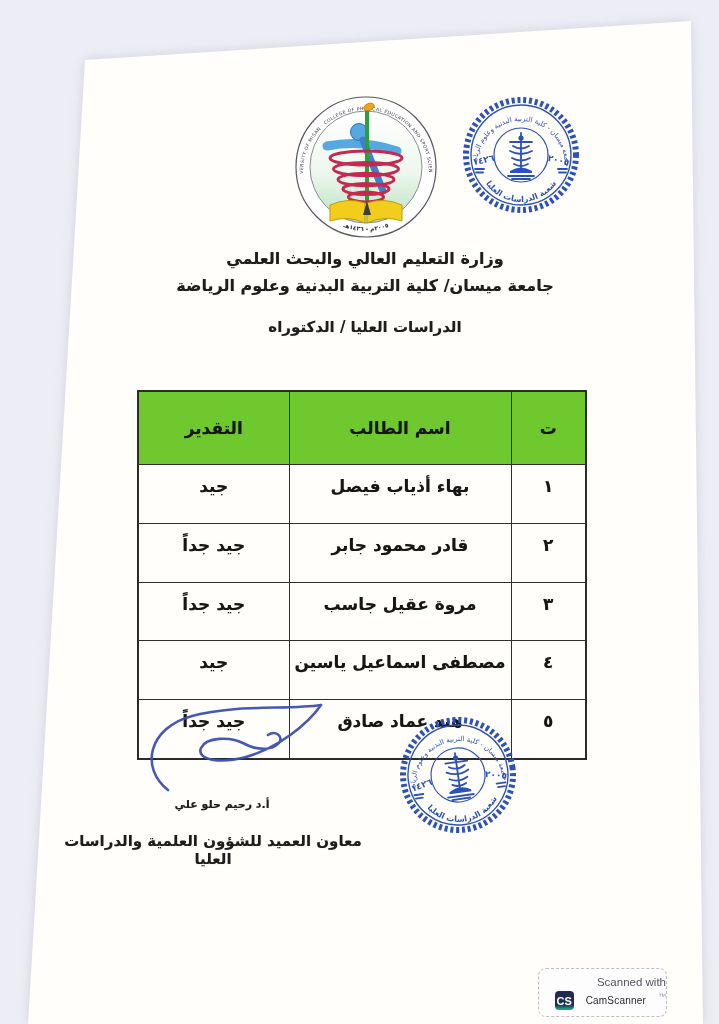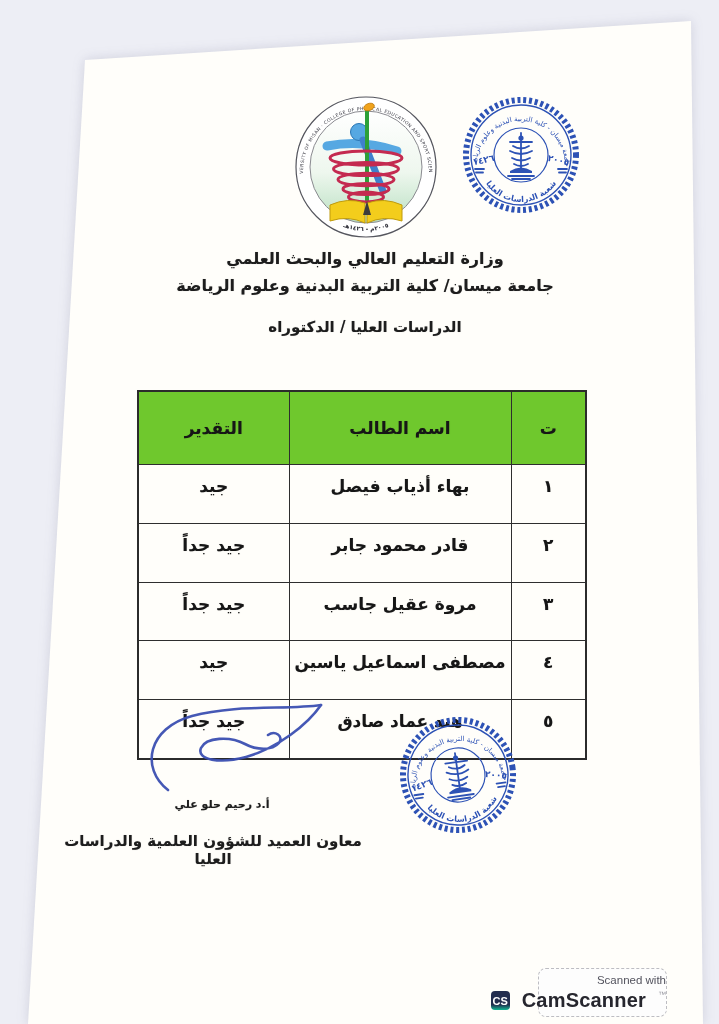--- a/index.html
+++ b/index.html
@@ -37,21 +37,21 @@
   
   .cs-badge{position:absolute;left:538px;top:968px;width:129px;height:49px;
     background:#fdfdfd;border:1.5px dashed #bdbdc2;border-radius:8px;
     display:flex;flex-direction:column;align-items:flex-end;justify-content:center;
     font-family:"Liberation Sans",sans-serif;box-sizing:border-box;}
   .cs-line1{font-size:11.5px;color:#53535e;line-height:14px;}
   .cs-row{display:flex;align-items:center;gap:12px;margin-top:2px;}
   .cs-logo{width:19px;height:19px;border-radius:4px;color:#fff;font-size:11px;
     font-weight:bold;display:flex;align-items:center;justify-content:center;
     background:linear-gradient(180deg,#222d4e 0%,#222d4e 72%,#12b894 100%);}
-  .cs-app{font-size:20px;font-weight:bold;color:#26262e;letter-spacing:0.2px;}
+  .cs-app{font-size:10px;font-weight:normal;color:#26262e;letter-spacing:0.2px;}
   .cs-tm{font-size:8px;color:#9a9aa2;align-self:flex-start;margin-top:1px;}
 
   svg text{font-family:"DejaVu Sans",sans-serif;}
 </style>
 </head>
 <body>
 
 <div class="viewport">
  <div class="paper-shadow">
   <div class="paper">

